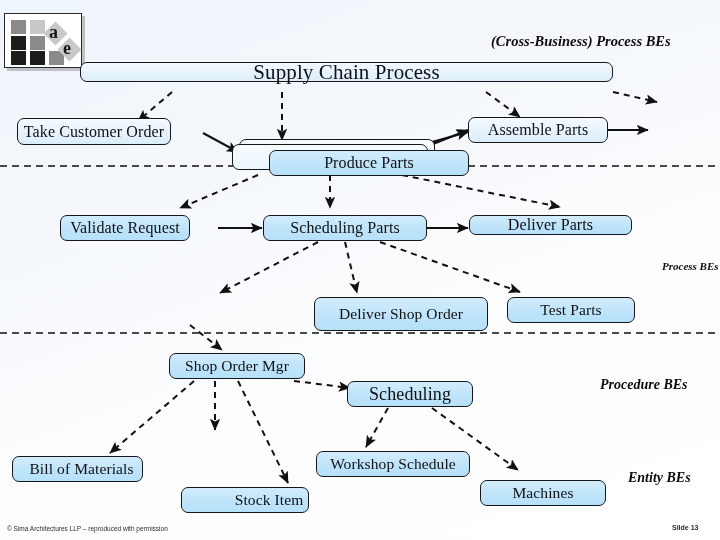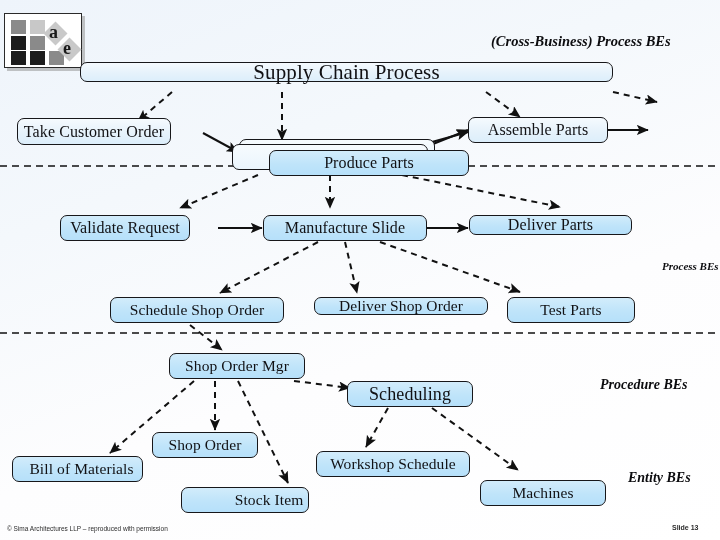--- a/index.html
+++ b/index.html
@@ -205,35 +205,33 @@
   <div class="node pale" style="left:17px; top:118px; width:154px; height:27px; font-size:16px;">Take Customer Order</div>
 
   <div class="stack-back" style="left:239px; top:139px; width:196px; height:26px;"></div>
   <div class="stack-back" style="left:232px; top:144px; width:196px; height:26px;"></div>
   <div class="node blue" style="left:221px; top:150px; width:200px; height:26px; font-size:16px;margin-left:48px;">Produce Parts</div>
 
   <div class="node pale" style="left:468px; top:117px; width:140px; height:26px; font-size:16px;">Assemble Parts</div>
 
   <div class="node blue" style="left:60px; top:215px; width:130px; height:26px; font-size:16px;">Validate Request</div>
 
-  <div class="node blue" style="left:263px; top:215px; width:164px; height:26px; font-size:16px;">Manufacture Slide</div>
+  <div class="node blue" style="left:263px; top:215px; width:164px; height:26px; font-size:16px;">Scheduling Parts</div>
 
   <div class="node blue" style="left:469px; top:215px; width:163px; height:20px; font-size:16px;">Deliver Parts</div>
 
-  <div class="node blue" style="left:110px; top:297px; width:174px; height:26px; font-size:15.5px;">Schedule Shop Order</div>
-
-  <div class="node blue" style="left:314px; top:297px; width:174px; height:18px; font-size:15.5px;">Deliver Shop Order</div>
+
+  <div class="node blue" style="left:314px; top:297px; width:174px; height:34px; font-size:15.5px;">Deliver Shop Order</div>
 
   <div class="node blue" style="left:507px; top:297px; width:128px; height:26px; font-size:15.5px;">Test Parts</div>
 
   <div class="node blue" style="left:169px; top:353px; width:136px; height:26px; font-size:15.5px;">Shop Order Mgr</div>
 
   <div class="node blue" style="left:347px; top:381px; width:126px; height:26px; font-size:18px;border-radius:7px;">Scheduling</div>
 
-  <div class="node blue" style="left:152px; top:432px; width:106px; height:26px; font-size:15.5px;">Shop Order</div>
 
   <div class="node blue" style="left:12px; top:456px; width:131px; height:26px; font-size:15.5px;padding-left:8px;">Bill of Materials</div>
 
   <div class="node blue" style="left:181px; top:487px; width:128px; height:26px; font-size:15.5px;padding-left:48px;">Stock Item</div>
 
   <div class="node blue" style="left:316px; top:451px; width:154px; height:26px; font-size:15.5px;">Workshop Schedule</div>
 
   <div class="node blue" style="left:480px; top:480px; width:126px; height:26px; font-size:15.5px;">Machines</div>
 
   <div id="footer-copy">© Sima Architectures LLP  – reproduced with permission</div>

